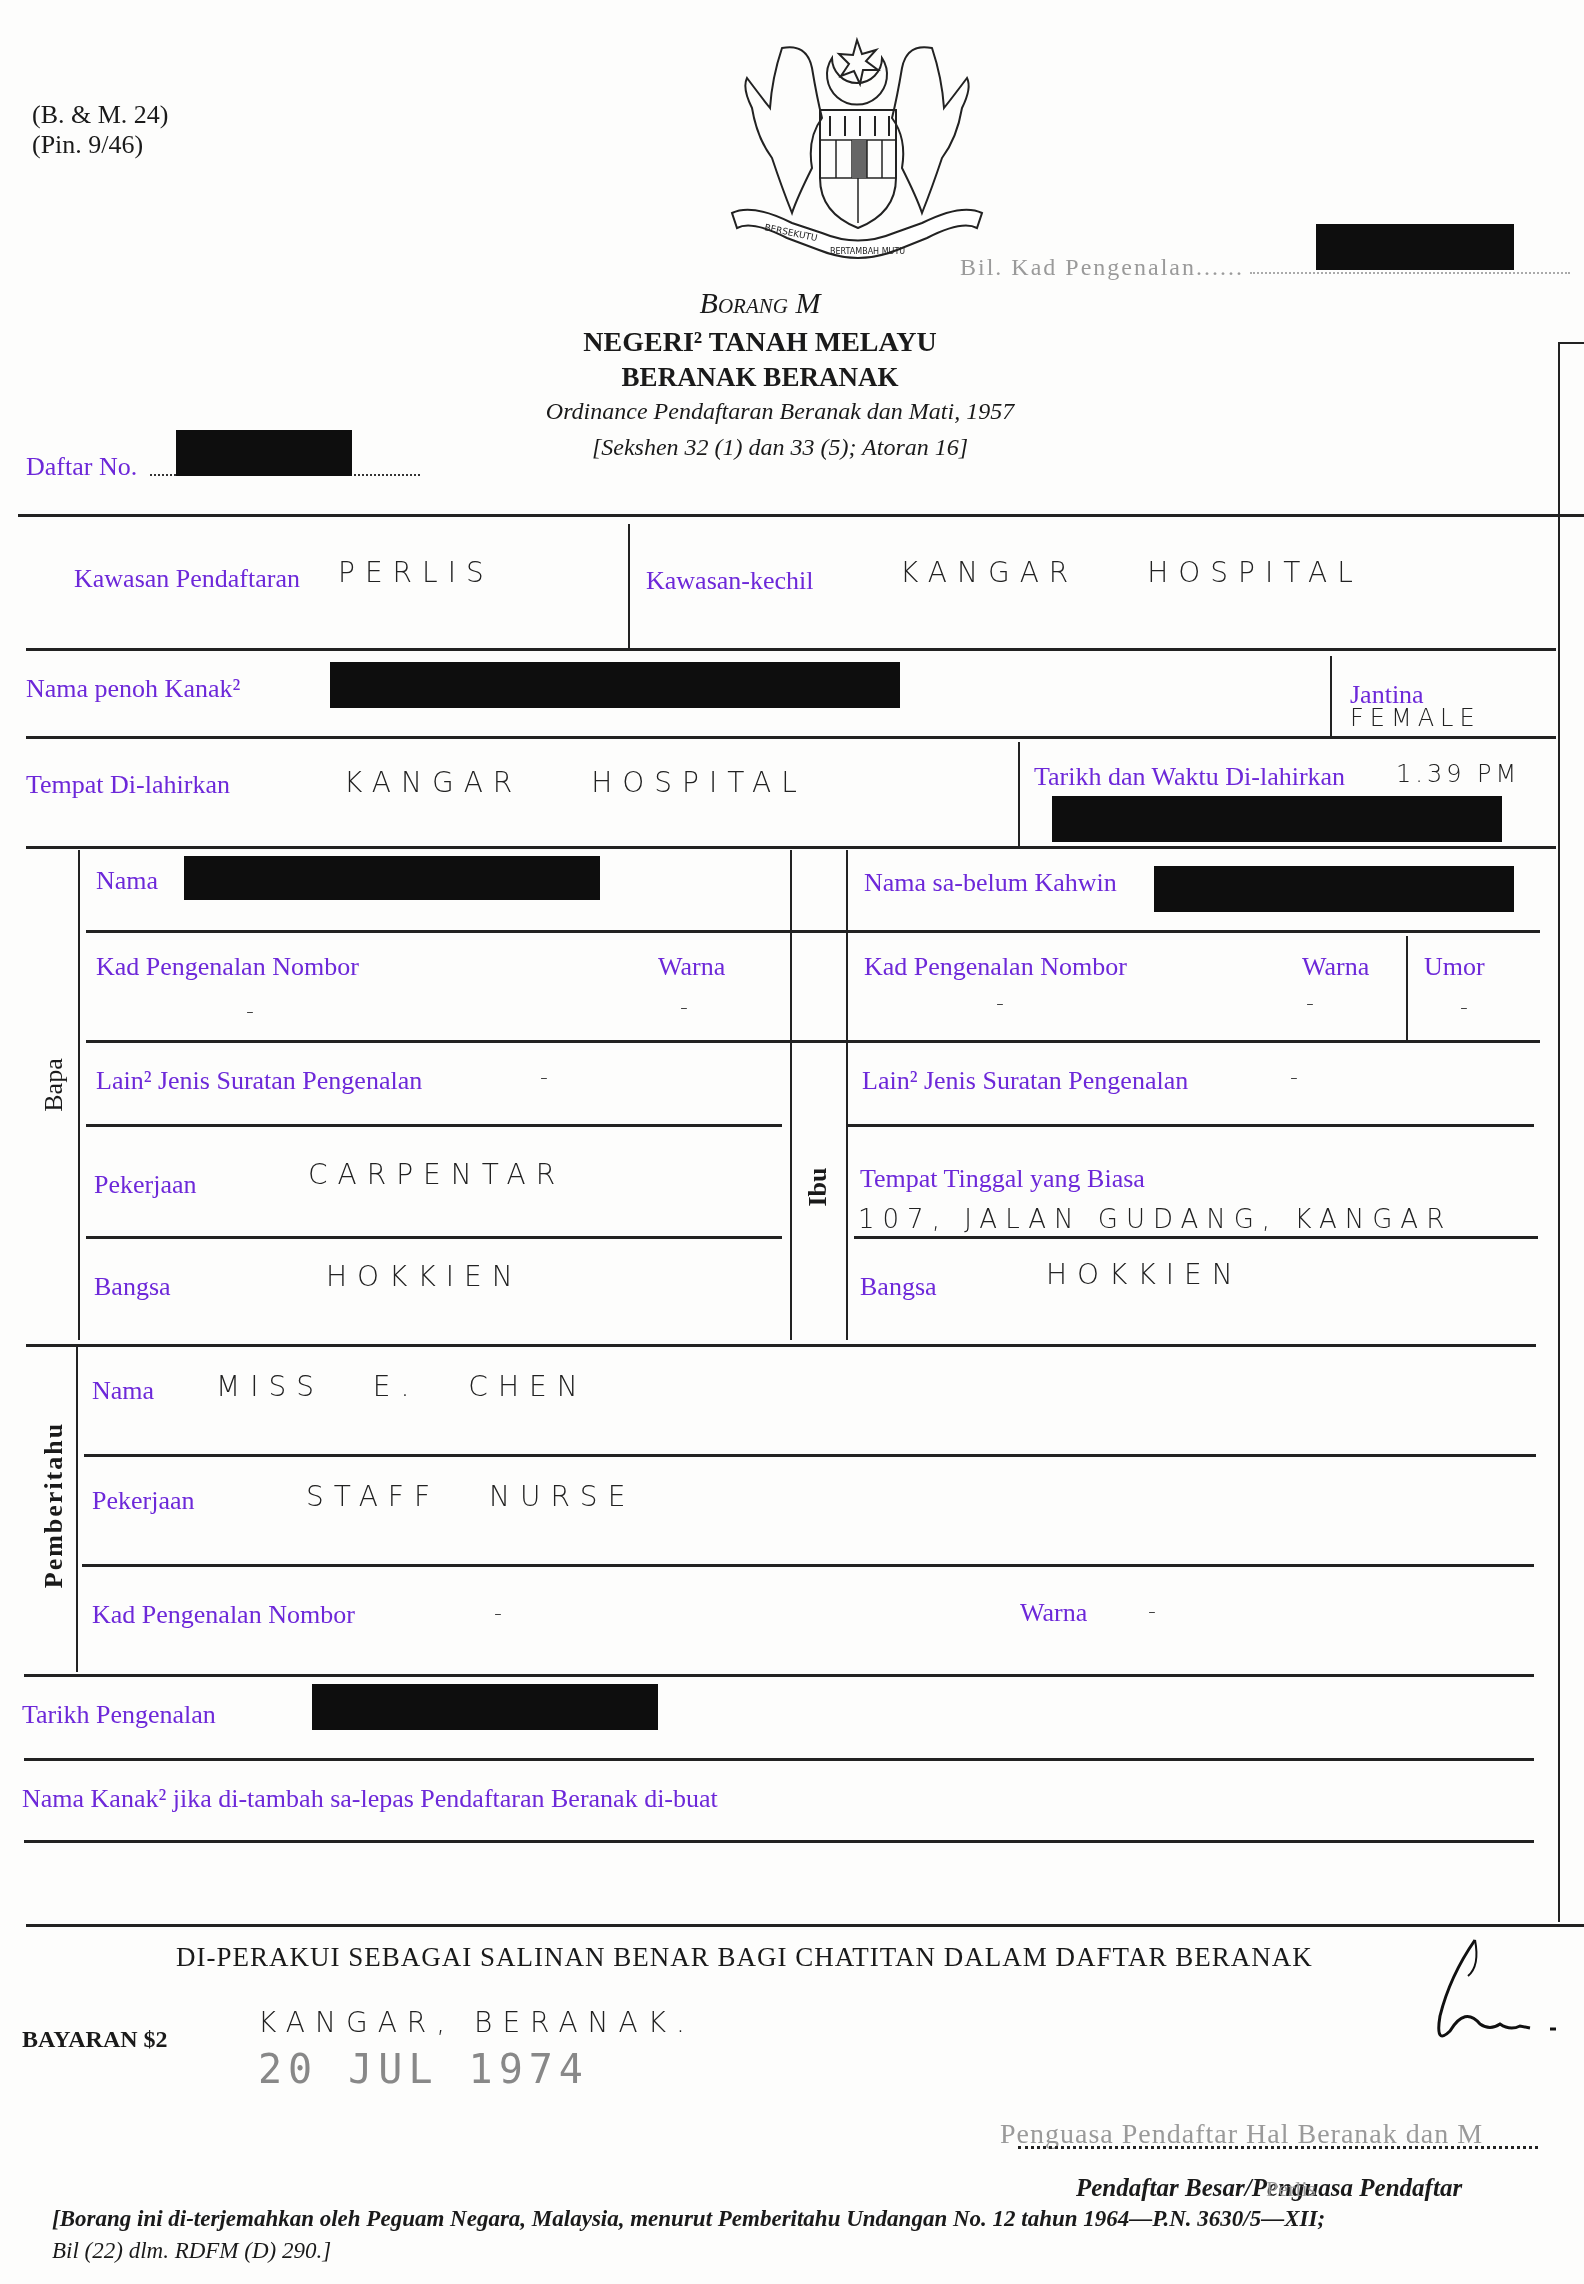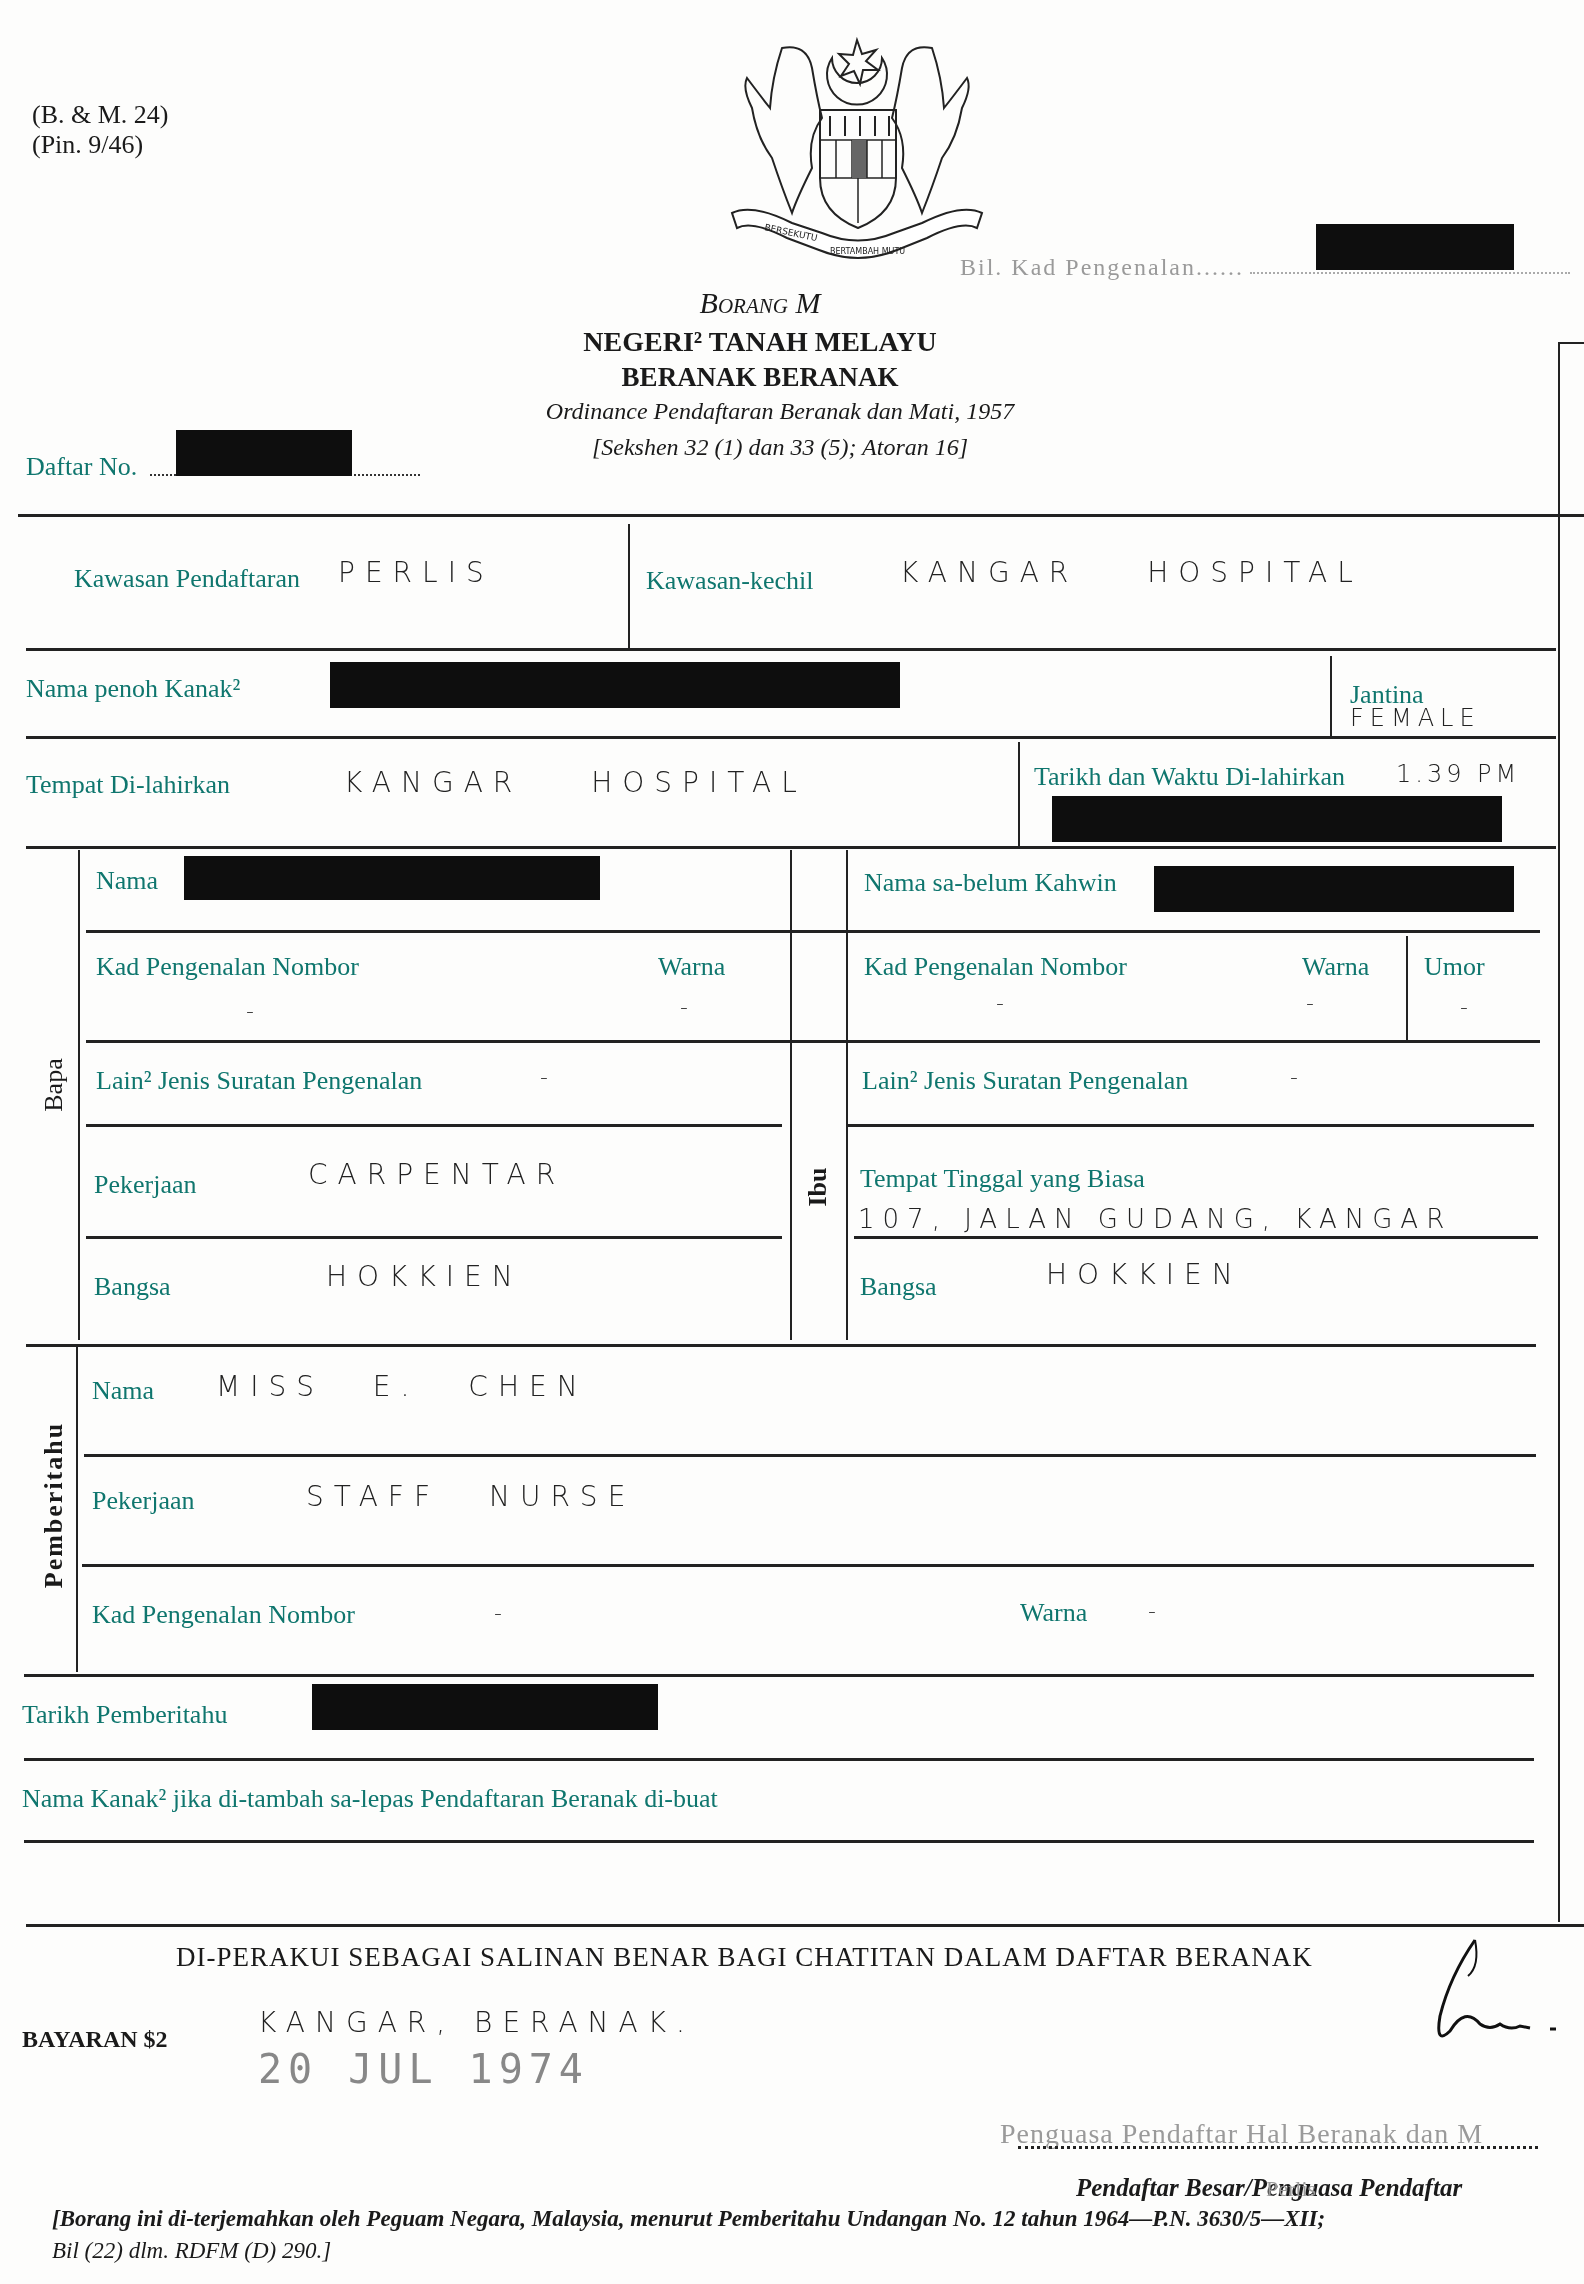--- a/index.html
+++ b/index.html
@@ -1,21 +1,21 @@
 <!DOCTYPE html>
 <html><head>
 <meta charset="utf-8">
 <style>
   html,body{margin:0;padding:0;background:#fdfdfc;}
   body{width:1584px;height:2284px;position:relative;overflow:hidden;
        font-family:"Liberation Serif","DejaVu Serif",serif;color:#1a1a1a;}
   .abs{position:absolute;}
   .serif{font-family:"Liberation Serif","DejaVu Serif",serif;}
   .hand{font-family:"DejaVu Sans",sans-serif;font-weight:300;letter-spacing:10px;color:#222;font-size:28px;}
-  .lbl{font-size:26px;color:#0f766e;white-space:nowrap;}
+  .lbl{font-size:26px;color:#6d28d9;white-space:nowrap;}
   .hline{position:absolute;height:3px;background:#222;}
   .vline{position:absolute;width:2px;background:#222;}
   .redact{position:absolute;background:#0e0e0e;}
   .vert{position:absolute;transform:rotate(-90deg);transform-origin:center;white-space:nowrap;font-size:26px;}
   .center{text-align:center;}
   .ital{font-style:italic;}
   .smallcaps{font-variant:small-caps;font-style:italic;}
   .stamp{color:#888;font-family:"DejaVu Sans Mono",monospace;font-size:40px;letter-spacing:6px;}
   .faint{color:#9a9a9a;}
 </style>
@@ -159,21 +159,21 @@
 <div class="abs lbl" style="left:92px;top:1486px;">Pekerjaan</div>
 <div class="abs hand" style="left:306px;top:1480px;word-spacing:30px;">STAFF NURSE</div>
 
 <div class="hline" style="left:82px;top:1564px;width:1452px;"></div>
 <div class="abs lbl" style="left:92px;top:1600px;">Kad Pengenalan Nombor</div>
 <div class="abs hand" style="left:494px;top:1600px;font-size:22px;">-</div>
 <div class="abs lbl" style="left:1020px;top:1598px;">Warna</div>
 <div class="abs hand" style="left:1148px;top:1598px;font-size:22px;">-</div>
 
 <div class="hline" style="left:24px;top:1674px;width:1510px;"></div>
-<div class="abs lbl" style="left:22px;top:1700px;">Tarikh Pemberitahu</div>
+<div class="abs lbl" style="left:22px;top:1700px;">Tarikh Pengenalan</div>
 <div class="redact" style="left:312px;top:1684px;width:346px;height:46px;"></div>
 
 <div class="hline" style="left:24px;top:1758px;width:1510px;"></div>
 <div class="abs lbl" style="left:22px;top:1784px;">Nama Kanak² jika di-tambah sa-lepas Pendaftaran Beranak di-buat</div>
 <div class="abs" style="left:22px;top:1820px;width:1510px;height:20px;"></div>
 
 <div class="hline" style="left:24px;top:1840px;width:1510px;"></div>
 <div class="hline" style="left:26px;top:1924px;width:1558px;"></div>
 
 <div class="abs serif" style="left:176px;top:1942px;font-size:27px;letter-spacing:1px;white-space:nowrap;">DI-PERAKUI SEBAGAI SALINAN BENAR BAGI CHATITAN DALAM DAFTAR BERANAK</div>

